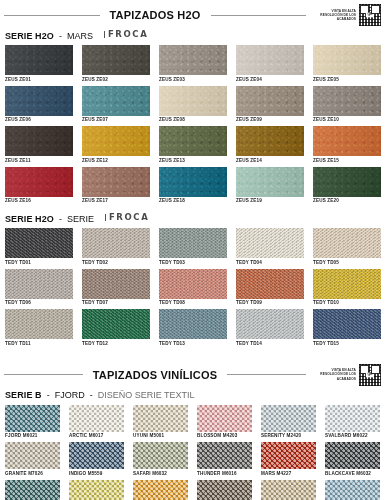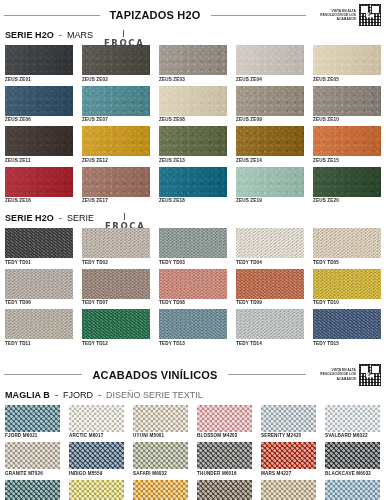--- a/index.html
+++ b/index.html
@@ -86,21 +86,20 @@
   .series-strong { font-size: 9px; font-weight: bold; color:#111; letter-spacing:.1px; }
   .series-light  { font-size: 9px; font-weight: normal; color:#111; }
   .series-muted  { font-size: 9px; font-weight: normal; color:#6f6f6f; }
   .dash { font-size:9px; color:#111; }
   .brand {
     margin-left: 6px;
     display: flex;
     align-items: center;
     gap: 1px;
     transform: translateY(-1px);
-    flex-direction: column;
   }
   .brand-tick { width:1px; height:7px; background:#555; margin-right:2px; }
   .brand-word {
     font-size: 8.5px;
     font-weight: bold;
     letter-spacing: 1.6px;
     color: #4a4a4a;
     font-family: "DejaVu Sans", sans-serif;
   }
 
@@ -358,32 +357,32 @@
           <div class="sw tex-tedy" style="background-color: rgb(61, 85, 120);"></div>
           <div class="lbl">TEDY TD15</div>
         </div>
     </div>
   </div>
 
   <div class="spacer-md"></div>
 
   <div class="banner">
     <div class="banner-rule-left"></div>
-    <div class="banner-title">ACABADOS VINÍLICOS</div>
+    <div class="banner-title">TAPIZADOS VINÍLICOS</div>
     <div class="banner-rule-right"></div>
     <div class="qr-box">
       <div class="qr-cap">VISTA EN ALTA RESOLUCIÓN DE LOS ACABADOS</div>
       <div class="qr-img">
         <span class="qr-center">QR</span>
       </div>
     </div>
   </div>
 
   <div class="series-head">
-    <span class="series-strong">MAGLIA B</span>
+    <span class="series-strong">SERIE B</span>
     <span class="dash">-</span>
     <span class="series-light">FJORD</span>
     <span class="dash">-</span>
     <span class="series-muted">DISEÑO SERIE TEXTIL</span>
   </div>
 
   <div class="grid">
     <div class="row cols6">
       <div class="cell">
           <div class="sw tex-maglia" style="background-color: rgb(77, 127, 140);"></div>

